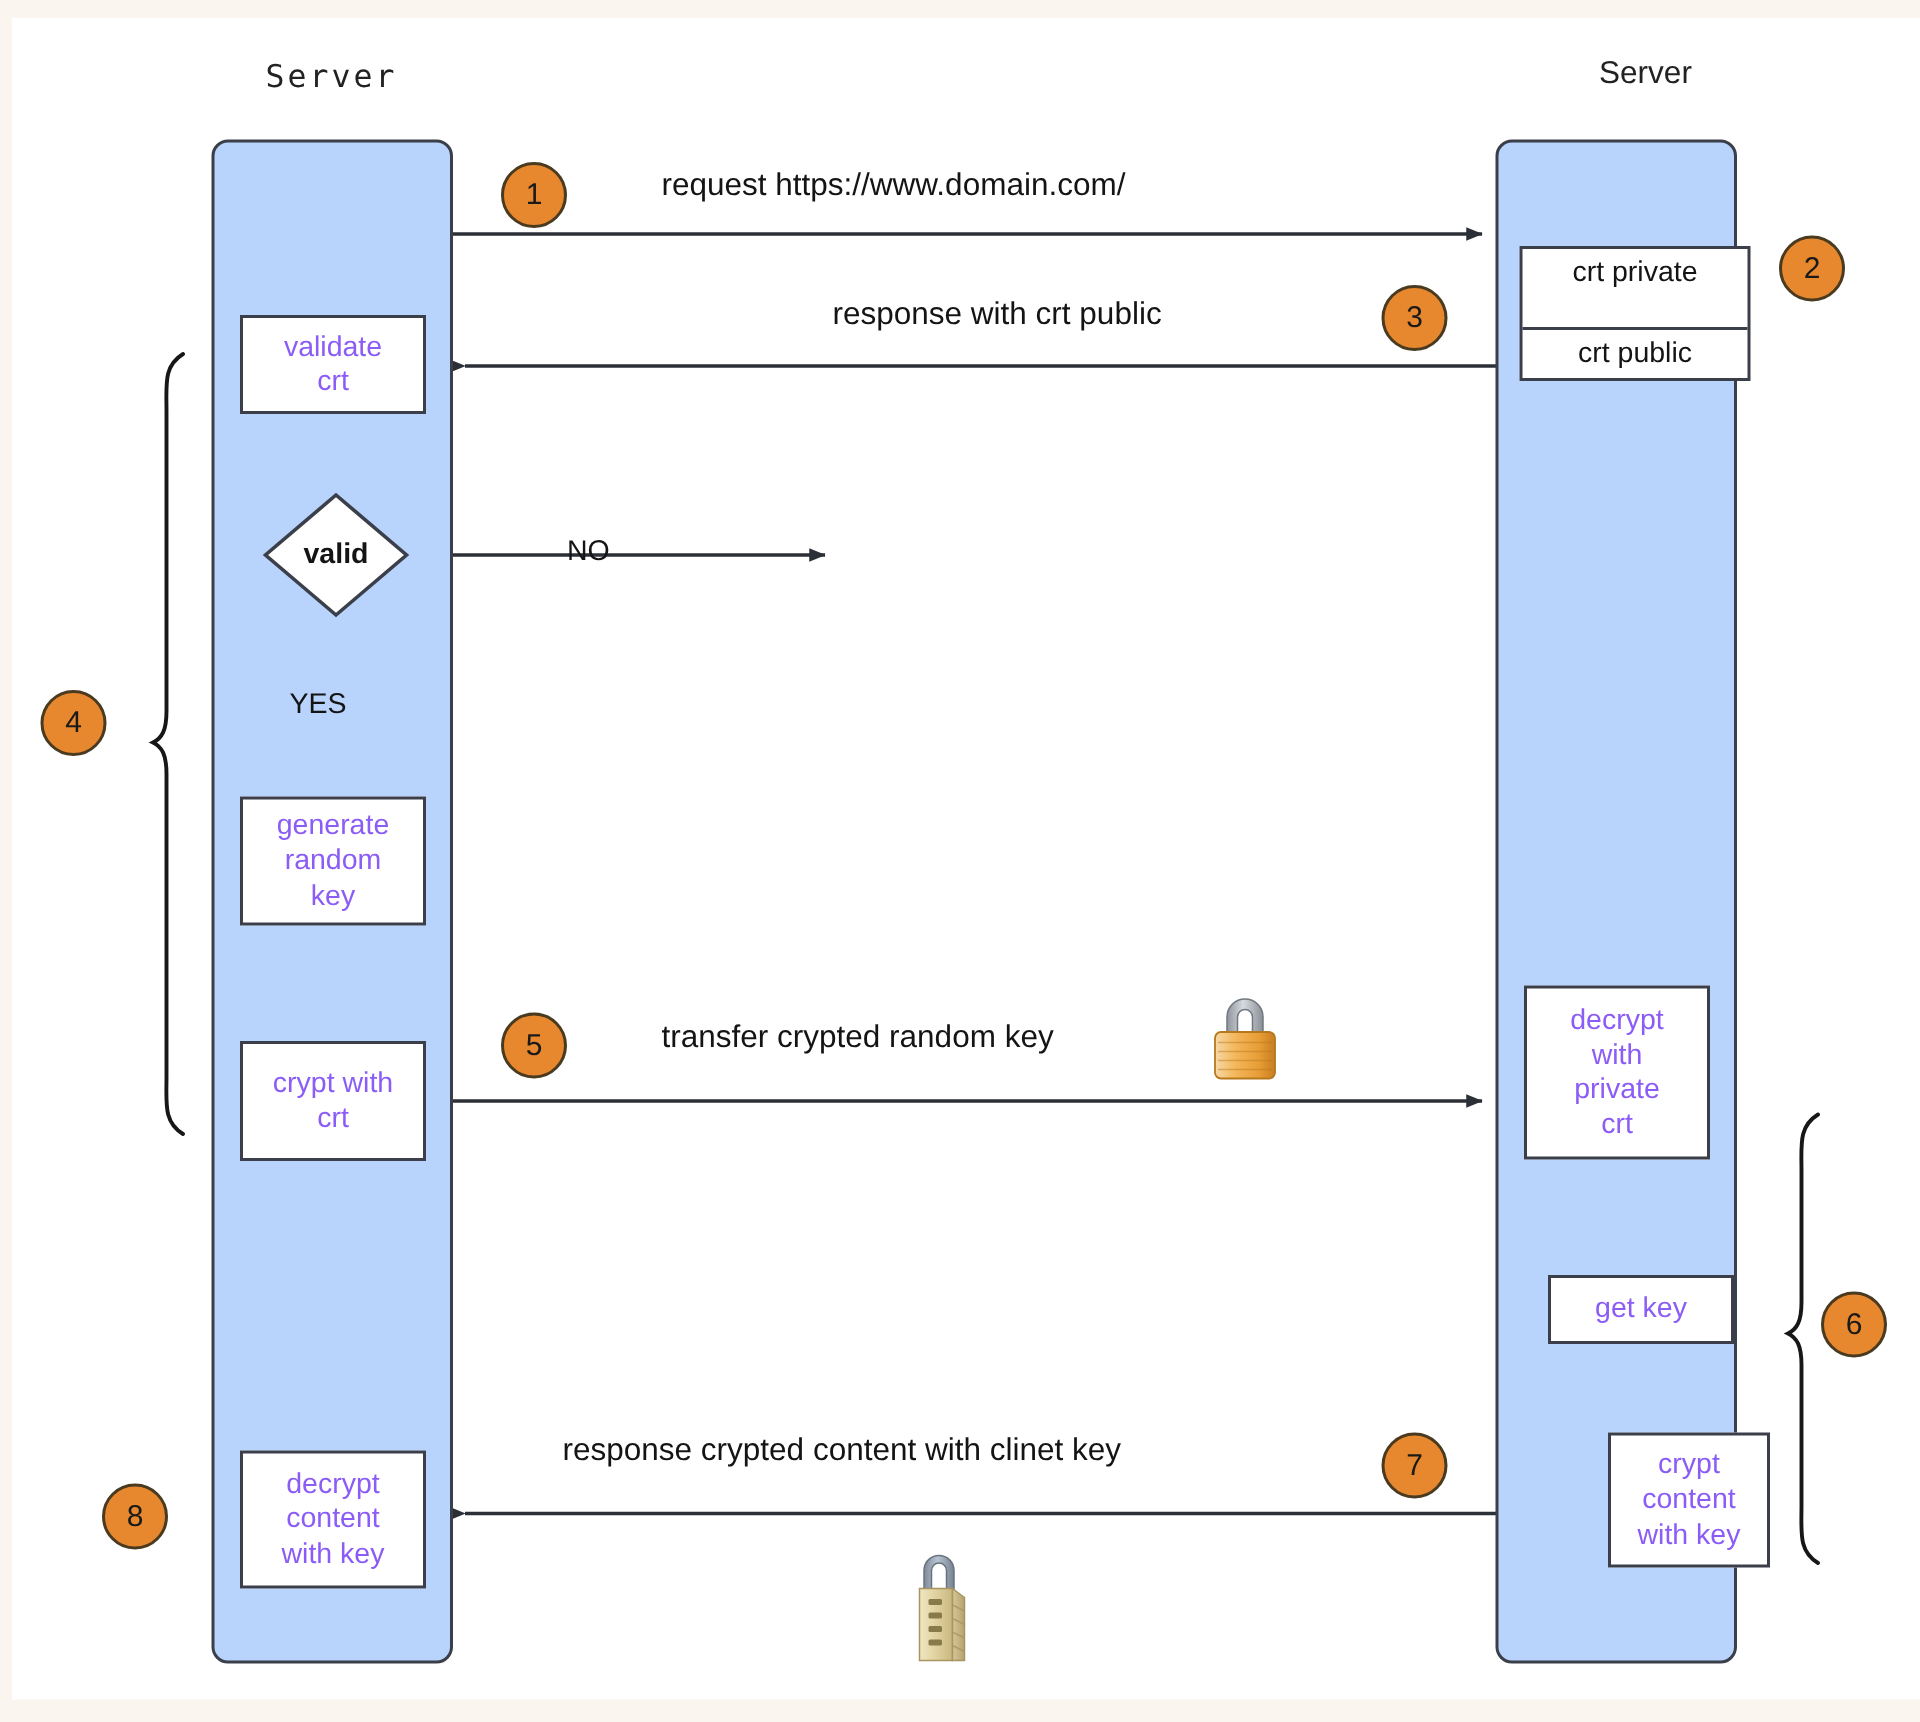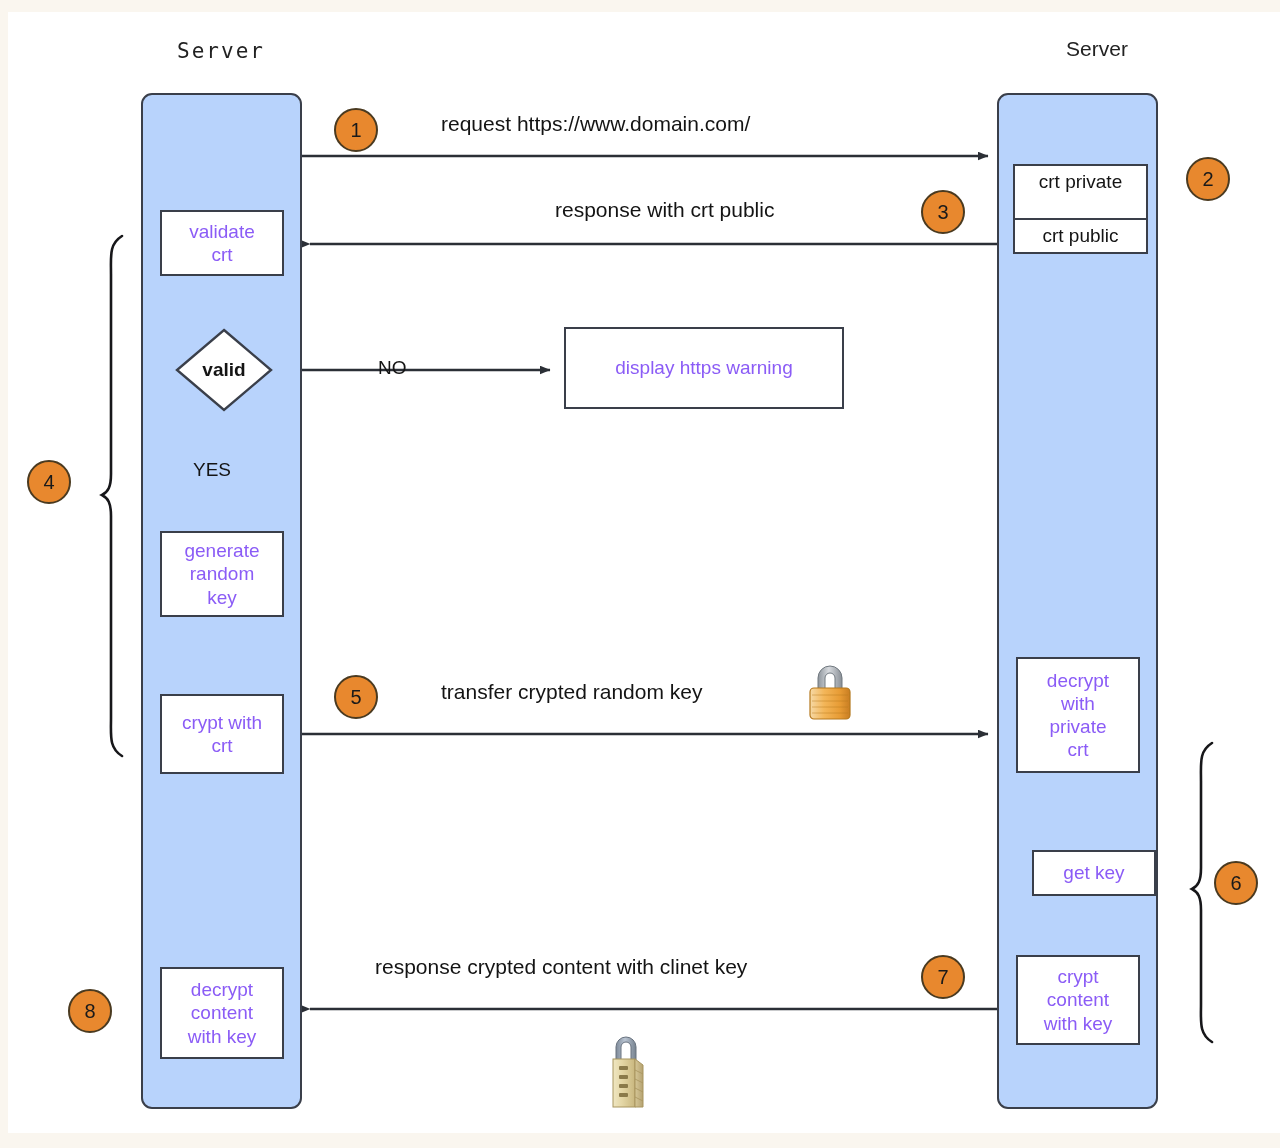--- a/index.html
+++ b/index.html
@@ -193,32 +193,31 @@
   </div>
 
   <div class="small-lab" style="left:185px; top:447px;">YES</div>
 
   <div class="box" style="left:152px; top:519px; width:124px; height:86px;">generate<br>random<br>key</div>
 
   <div class="box" style="left:152px; top:682px; width:124px; height:80px;">crypt with<br>crt</div>
 
   <div class="box" style="left:152px; top:955px; width:124px; height:92px;">decrypt<br>content<br>with key</div>
 
-  <div class="cert-stack" style="left:1005px; top:152px; width:135px; height:90px;">
+  <div class="cert-stack" style="left:1005px; top:152px; width:154px; height:90px;">
     <div class="cert-row">crt private</div>
     <div class="cert-row">crt public</div>
   </div>
 
   <div class="box" style="left:1008px; top:645px; width:124px; height:116px;">decrypt<br>with<br>private<br>crt</div>
 
   <div class="box" style="left:1008px; top:838px; width:124px; height:46px;margin-left:16px;">get key</div>
 
-  <div class="box" style="left:1008px; top:943px; width:124px; height:90px;">crypt<br>content<br>with key</div>
-
-  <div class="box" style="left:556px; top:315px; width:280px; height:82px;">display https warning</div>
+  <div class="box" style="left:1064px; top:943px; width:108px; height:90px;">crypt<br>content<br>with key</div>
+
 
   <div class="small-lab" style="left:370px; top:345px;">NO</div>
 
   <div class="msg" style="left:433px; top:100px;">request https://www.domain.com/</div>
   <div class="msg" style="left:547px; top:186px;">response with crt public</div>
   <div class="msg" style="left:433px; top:668px;">transfer crypted random key</div>
   <div class="msg" style="left:367px; top:943px;">response crypted content with clinet key</div>
 
   <div class="badge" style="left:326px; top:96px; width:44px; height:44px;">1</div>
   <div class="badge" style="left:1178px; top:145px; width:44px; height:44px;">2</div>

